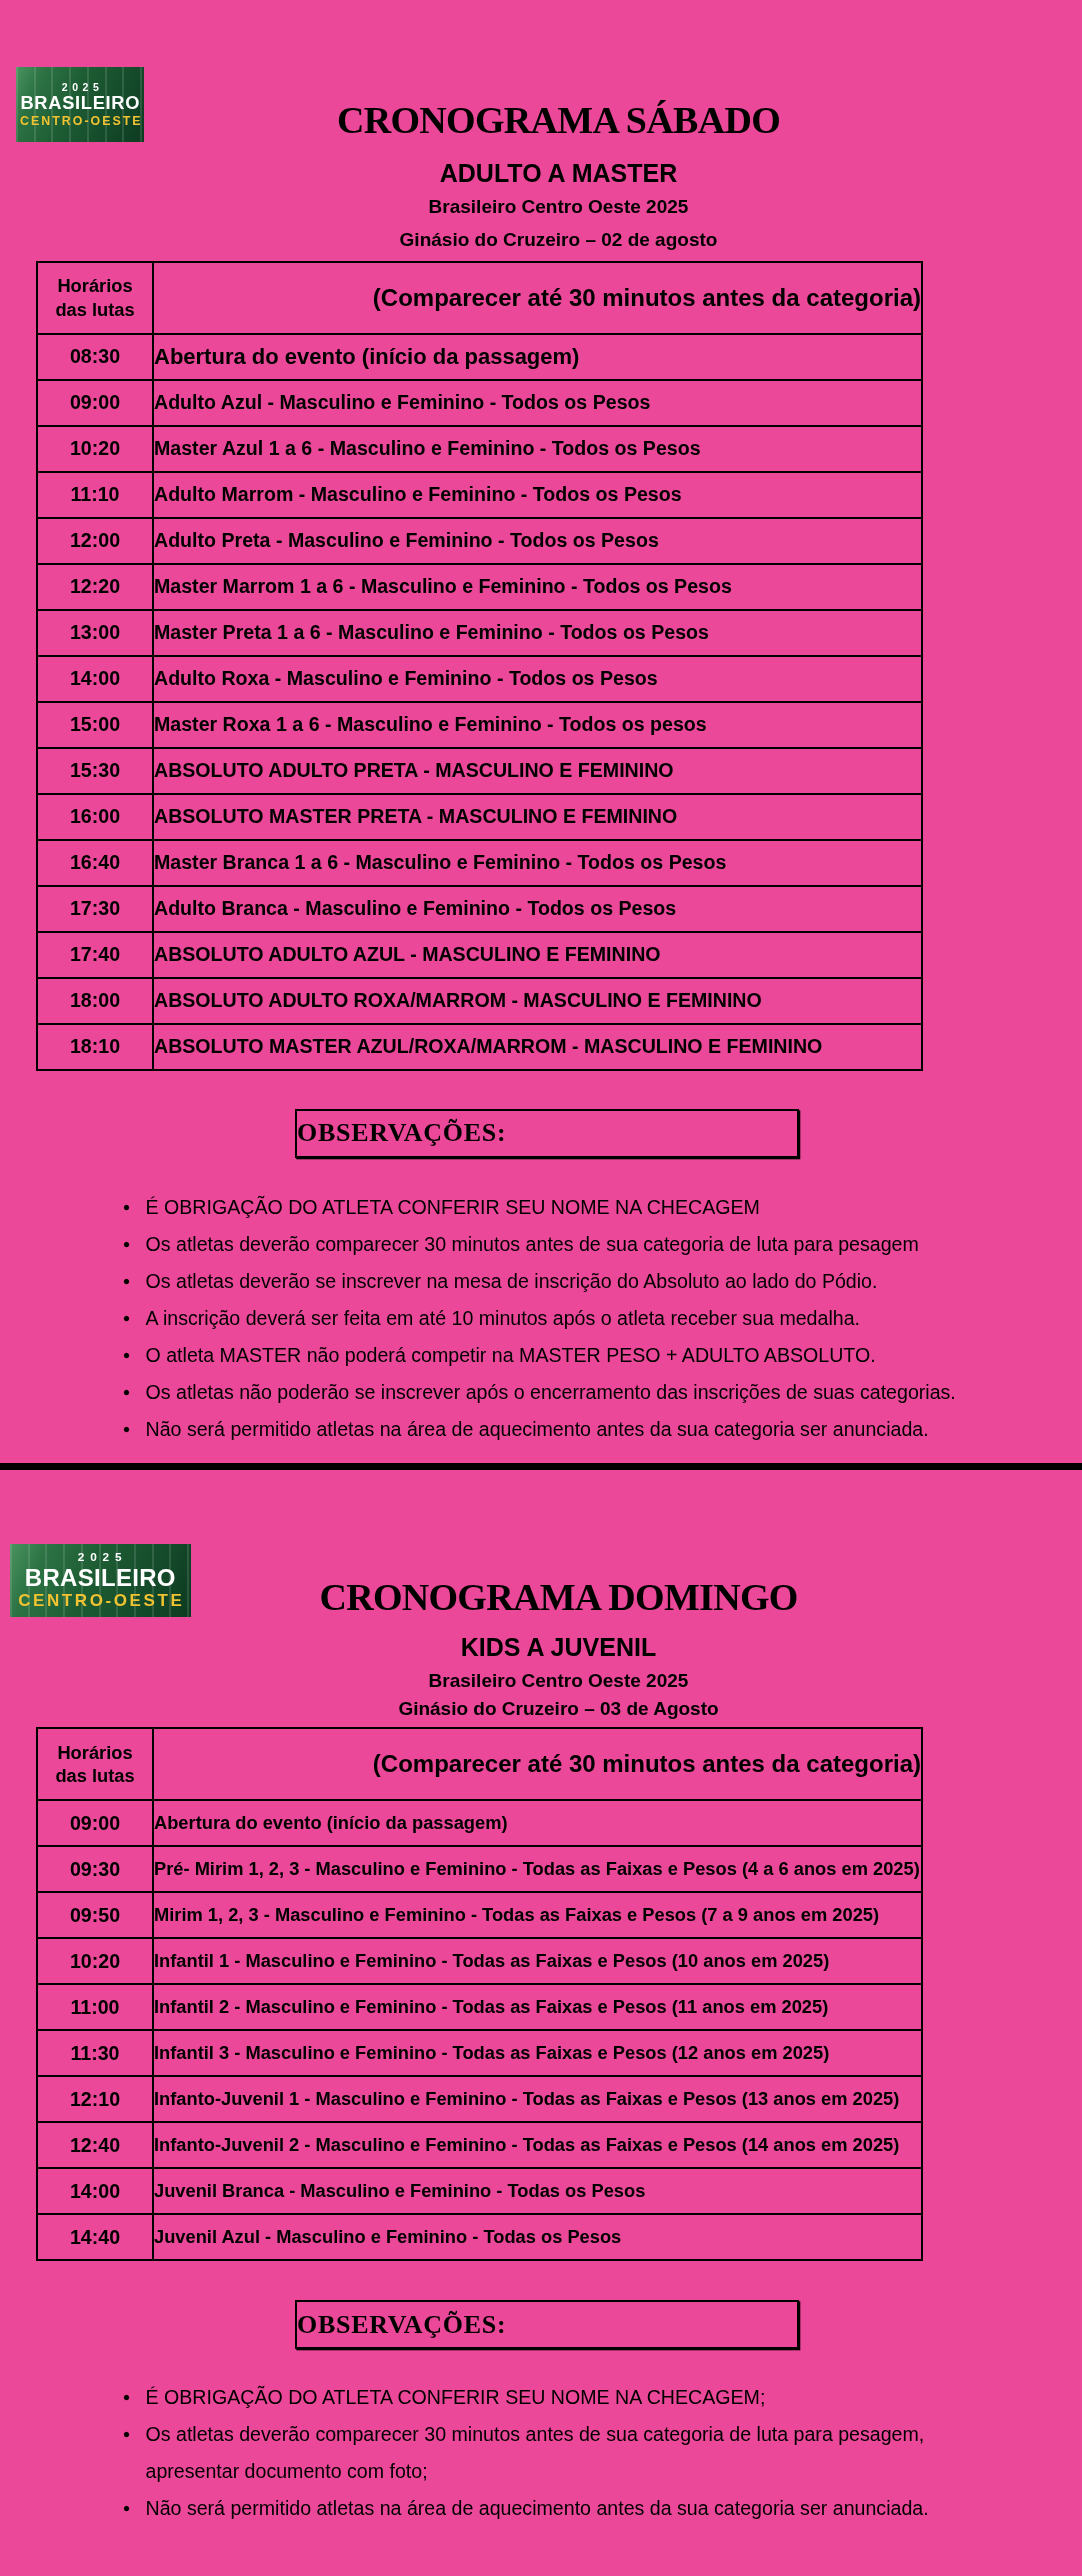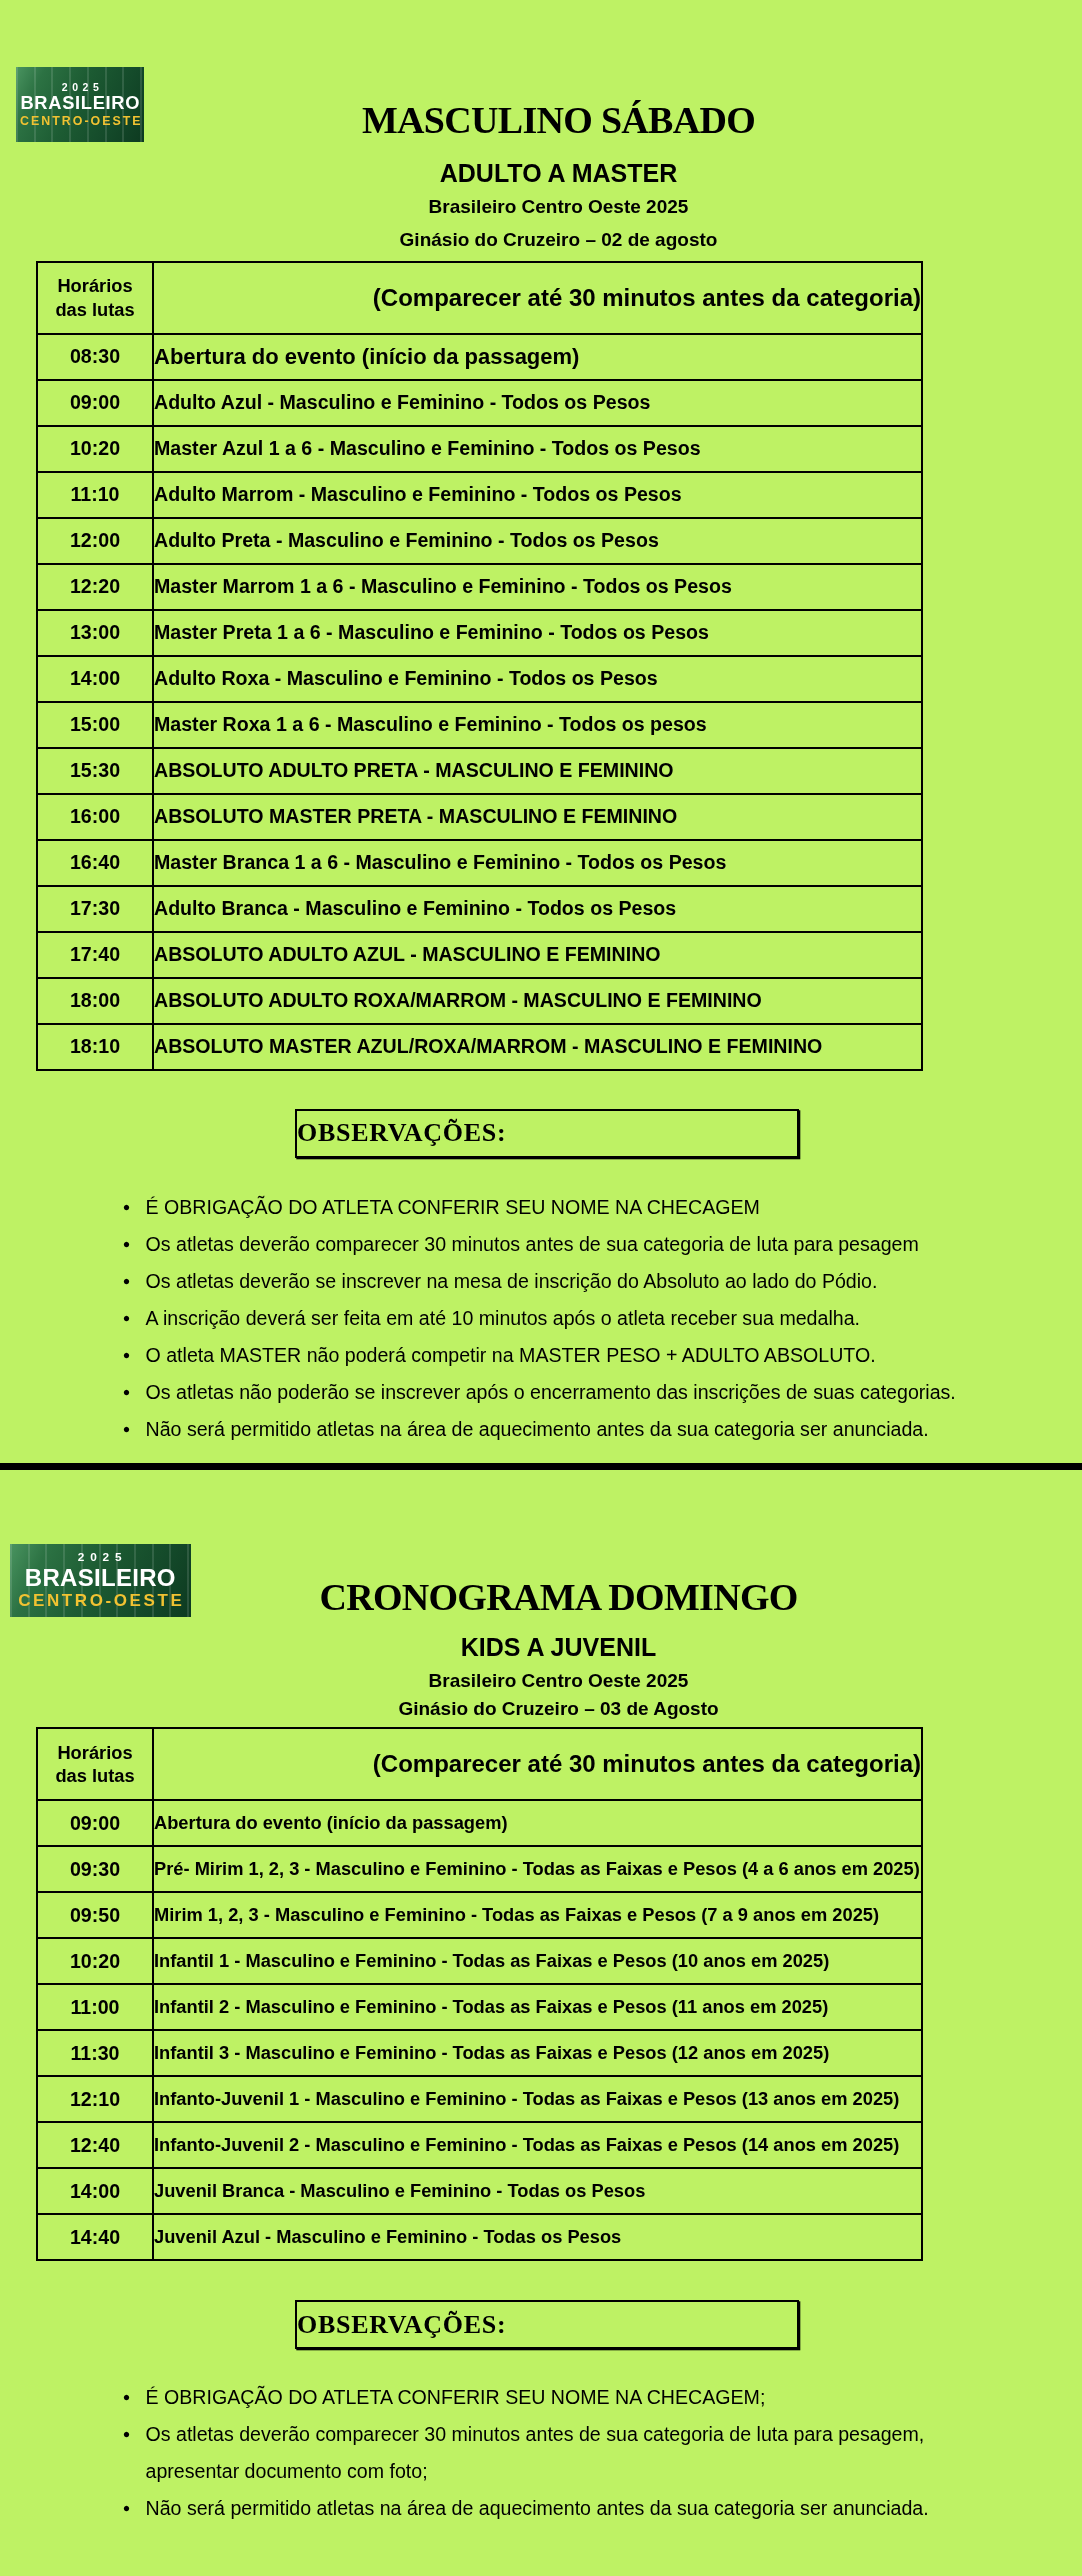--- a/index.html
+++ b/index.html
@@ -1,16 +1,16 @@
 <!DOCTYPE html>
 <html style="font-size:10.5px"><head>
 <meta charset="utf-8">
 <style>
   html,body{margin:0;padding:0;background:#fff;}
-  .page{position:relative;width:1083px;height:2576px;background:#bef264;color:#000;
+  .page{position:relative;width:1083px;height:2576px;background:#ec4899;color:#000;
         font-family:"Liberation Sans",sans-serif;overflow:hidden;}
 
   .section{position:absolute;left:0;width:1083px;}
   #sec-saturday{top:0;height:1463px;}
   #sec-sunday{top:1469px;height:1107px;}
   .divider{position:absolute;top:1463px;left:0;width:1083px;height:6.5px;background:#000;}
 
   
   .logo{position:absolute;display:flex;flex-direction:column;align-items:center;
         justify-content:center;gap:2px;overflow:hidden;
@@ -74,21 +74,21 @@
 <div class="page">
 
   <section class="section" id="sec-saturday">
     <div class="logo" id="logo-sat">
       <div class="logo-year">2025</div>
       <div class="logo-name">BRASILEIRO</div>
       <div class="logo-region">CENTRO-OESTE</div>
     </div>
 
     <div class="headings">
-      <h1 class="main-title">MASCULINO SÁBADO</h1>
+      <h1 class="main-title">CRONOGRAMA SÁBADO</h1>
       <h2 class="sub-title">ADULTO A MASTER</h2>
       <div class="event-name">Brasileiro Centro Oeste 2025</div>
       <div class="venue">Ginásio do Cruzeiro – 02 de agosto</div>
     </div>
 
     <table class="sched">
       <colgroup>
           <col class="c-time">
           <col>
         </colgroup>

